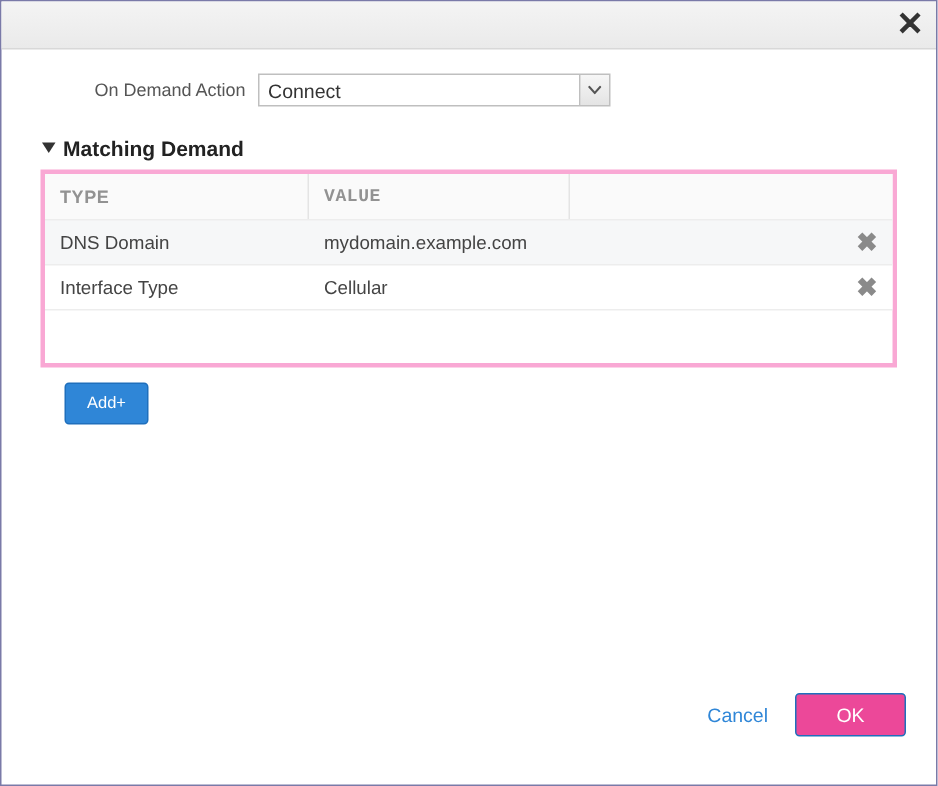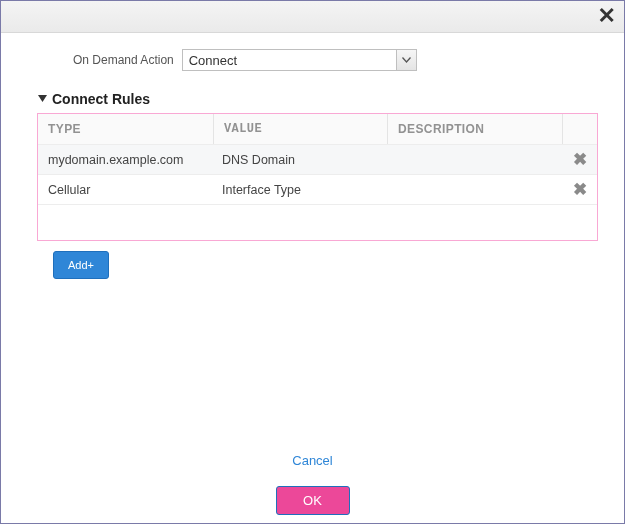--- a/index.html
+++ b/index.html
@@ -28,21 +28,21 @@
       right: 8px;
       top: 4px;
       font-size: 22px;
       font-weight: bold;
       color: #333;
       cursor: pointer;
       line-height: 1;
     }
     .content {
       flex: 1;
-      padding: 16px 26px 0 36px;
+      padding: 16px 26px 0 26px;
     }
     .form-row {
       display: flex;
       align-items: center;
       margin-bottom: 20px;
       margin-left: 36px;
     }
     .form-label {
       font-size: 12px;
       color: #555;
@@ -81,21 +81,21 @@
       font-weight: bold;
       font-size: 14px;
       color: #222;
       margin-bottom: 6px;
       cursor: pointer;
     }
     .disclosure {
       margin-right: 4px;
     }
     .table {
-      border: 1px solid #f9a8d4;
+      border: 3px solid #f9a8d4;
       width: 100%;
     }
     .thead {
       display: flex;
       background: #fafafa;
       height: 30px;
     }
     .th {
       padding: 8px 10px;
       font-size: 12px;
@@ -142,26 +142,25 @@
       margin-left: 16px;
       background: #2f86d7;
       border: 1px solid #1f6fbc;
       color: #fff;
       padding: 7px 14px;
       border-radius: 3px;
       font-size: 11px;
       cursor: pointer;
     }
     .footer {
-      padding: 12px 20px 8px;
+      padding: 12px 20px 32px;
       display: flex;
       justify-content: flex-end;
       align-items: center;
       gap: 18px;
-      flex-direction: column;
     }
     .cancel-link {
       color: #2f86d7;
       font-size: 13px;
       cursor: pointer;
     }
     .ok-btn {
       background: #ec4899;
       border: 1px solid #1f6fbc;
       color: #fff;
@@ -194,41 +193,40 @@
         </div>
       </div>
     </div>
 
     <div class="section-header">
       <span class="disclosure">
         <svg width="11" height="11" viewBox="0 0 11 11">
             <path d="M1 2 L10 2 L5.5 9 Z" fill="#333"></path>
           </svg>
       </span>
-      <span>Connect Rules</span>
+      <span>Matching Demand</span>
     </div>
 
     <div class="table">
       <div class="thead">
         <div class="th col-type">TYPE</div>
         <div class="th col-value">VALUE</div>
-        <div class="th col-desc">DESCRIPTION</div>
         <div class="th col-act"></div>
       </div>
 
       <div class="tbody-row">
+        <div class="td td-type">DNS Domain</div>
         <div class="td td-value">mydomain.example.com</div>
-        <div class="td td-type">DNS Domain</div>
         <div class="td td-desc"></div>
         <div class="td-act">✖</div>
       </div>
 
       <div class="tbody-row">
+        <div class="td td-type">Interface Type</div>
         <div class="td td-value">Cellular</div>
-        <div class="td td-type">Interface Type</div>
         <div class="td td-desc"></div>
         <div class="td-act">✖</div>
       </div>
 
       <div class="tbody-spacer"></div>
     </div>
 
     <button class="add-btn">Add+</button>
 
   </div>

